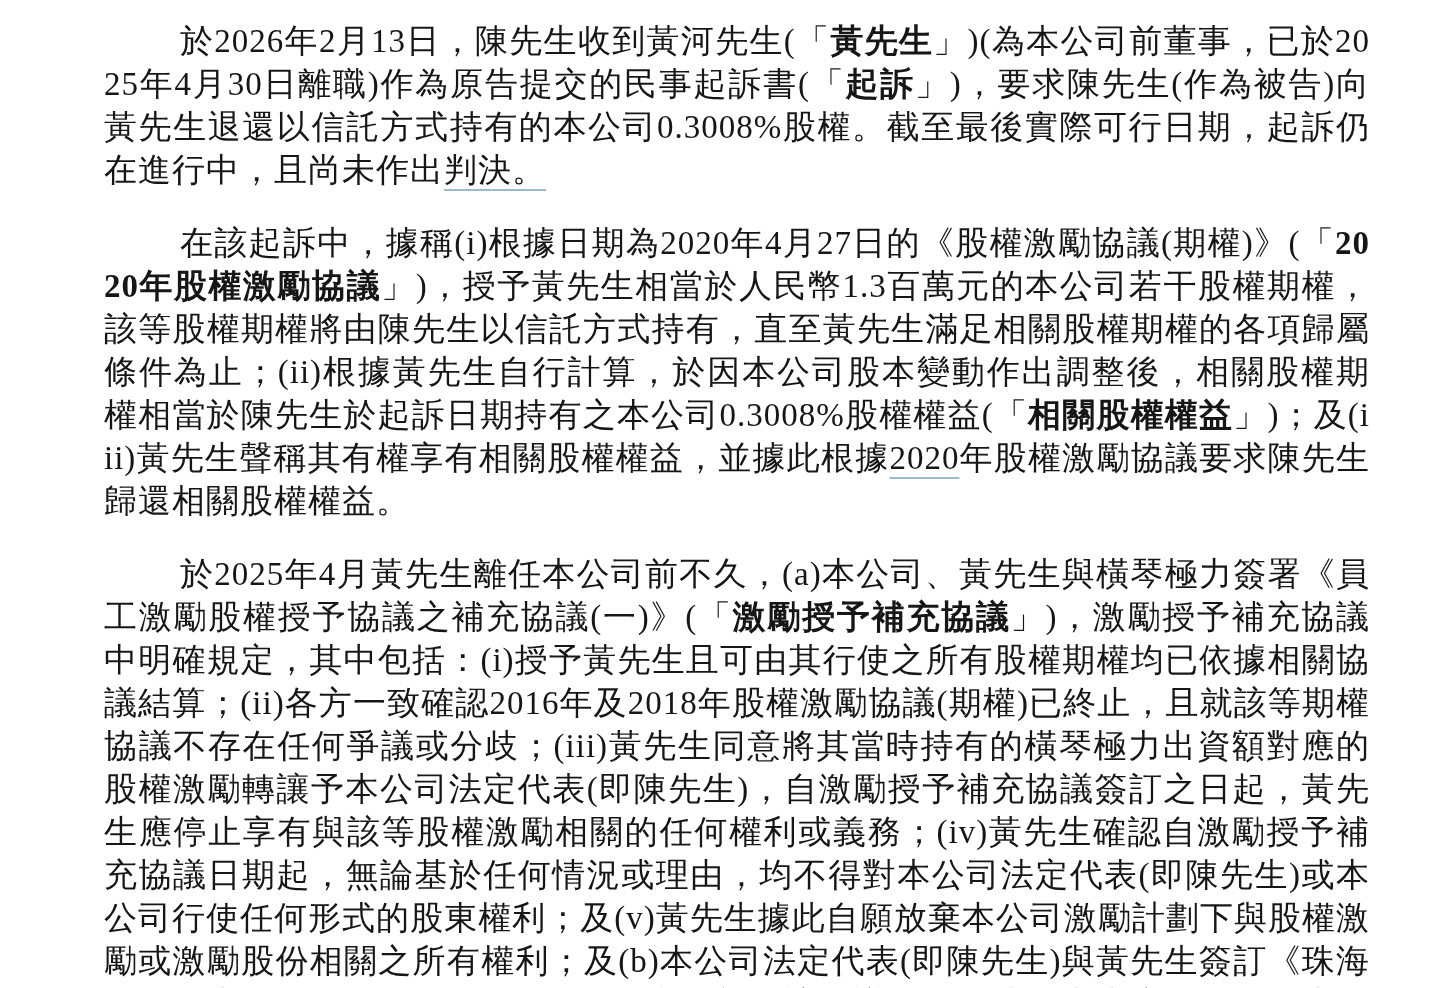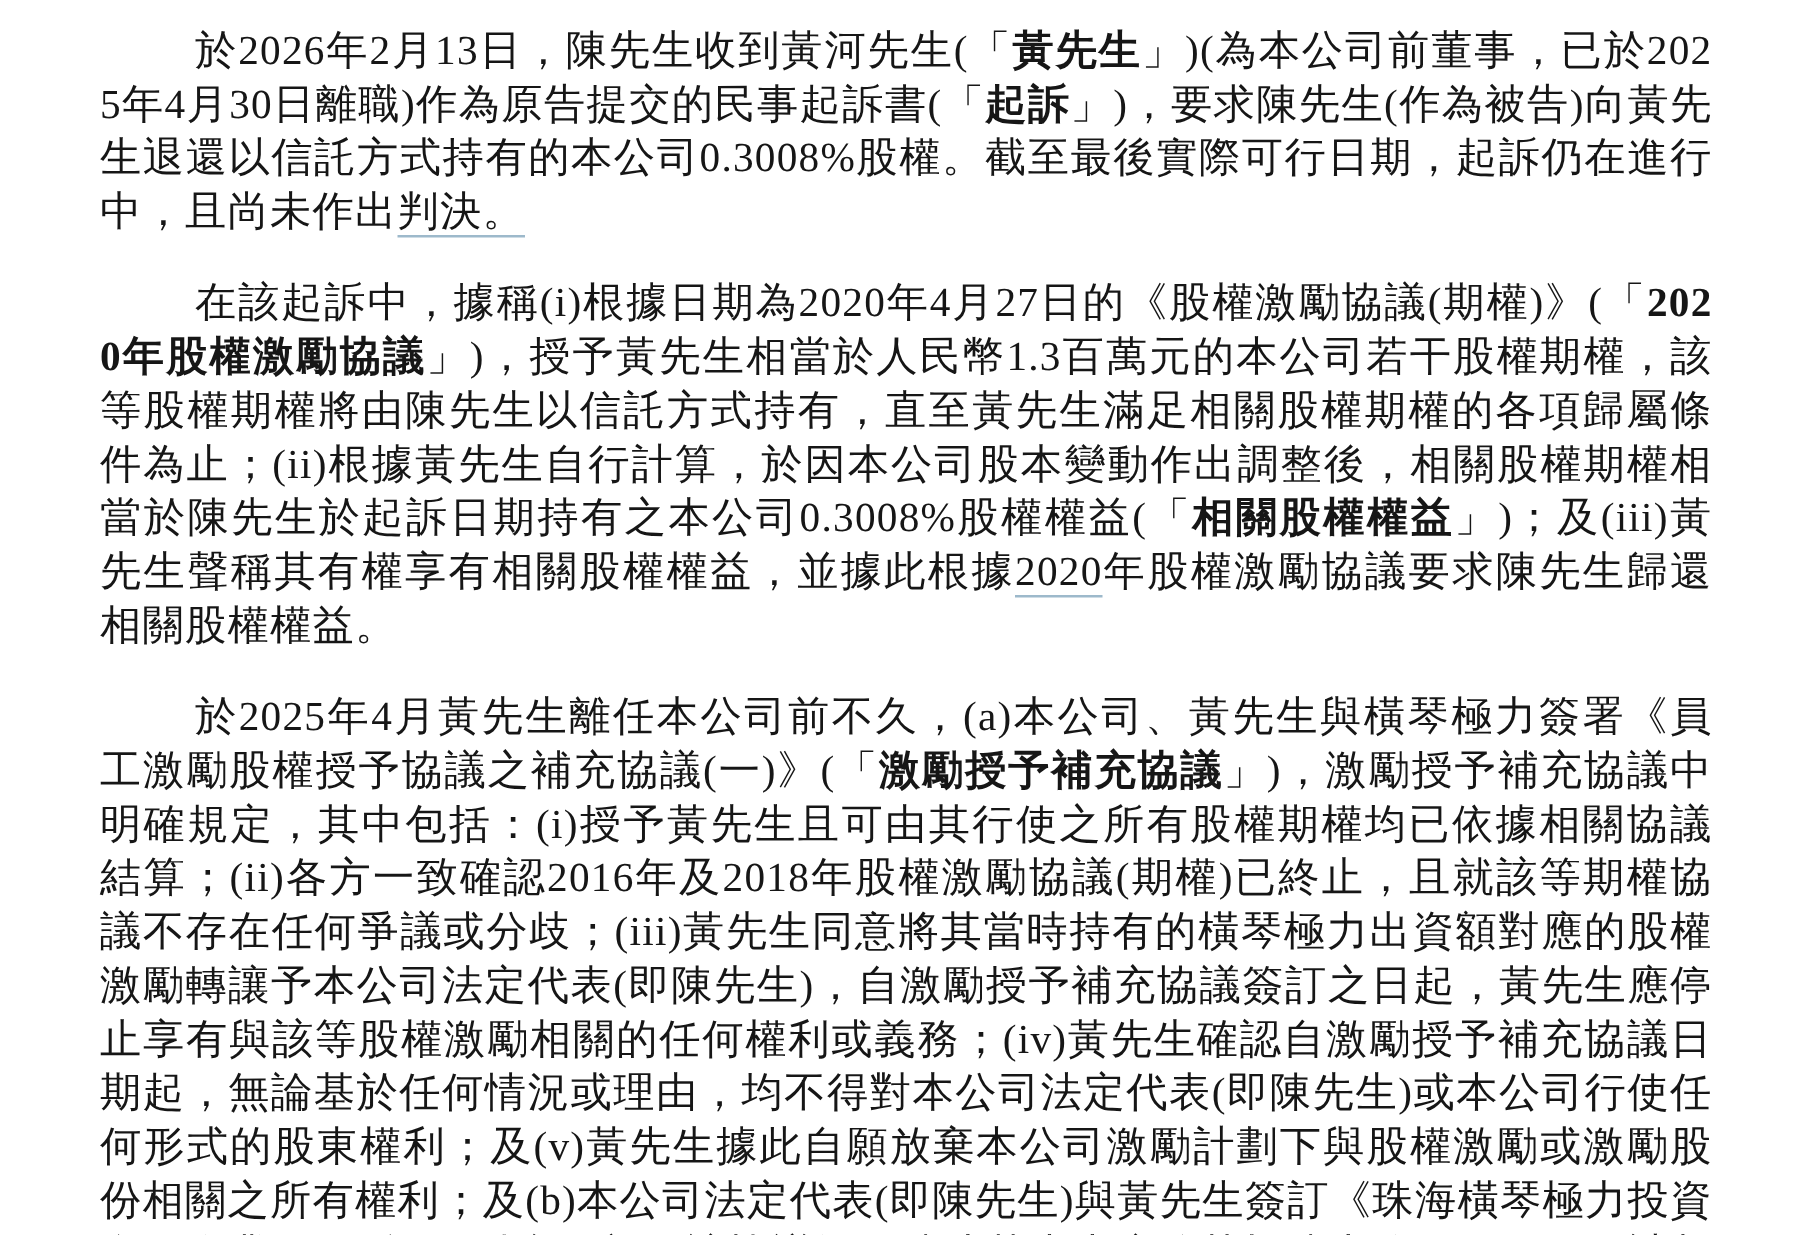--- a/index.html
+++ b/index.html
@@ -11,21 +11,21 @@
   html, body {
     margin: 0;
     padding: 0;
     background: var(--page_background);
   }
   .page {
     width: 1446px;
     height: 988px;
     background: var(--page_background);
     color: var(--text);
-    padding: 20px 76px 0 80px;
+    padding: 20px 76px 0 104px;
     overflow: hidden;
     font-family: "Liberation Serif", "DejaVu Serif", serif;
     border-radius: 22px;
   }
   p.doc-para {
     margin: 0;
     font-size: 33px;
     line-height: 43px;
     text-align: justify;
     text-justify: inter-ideograph;

